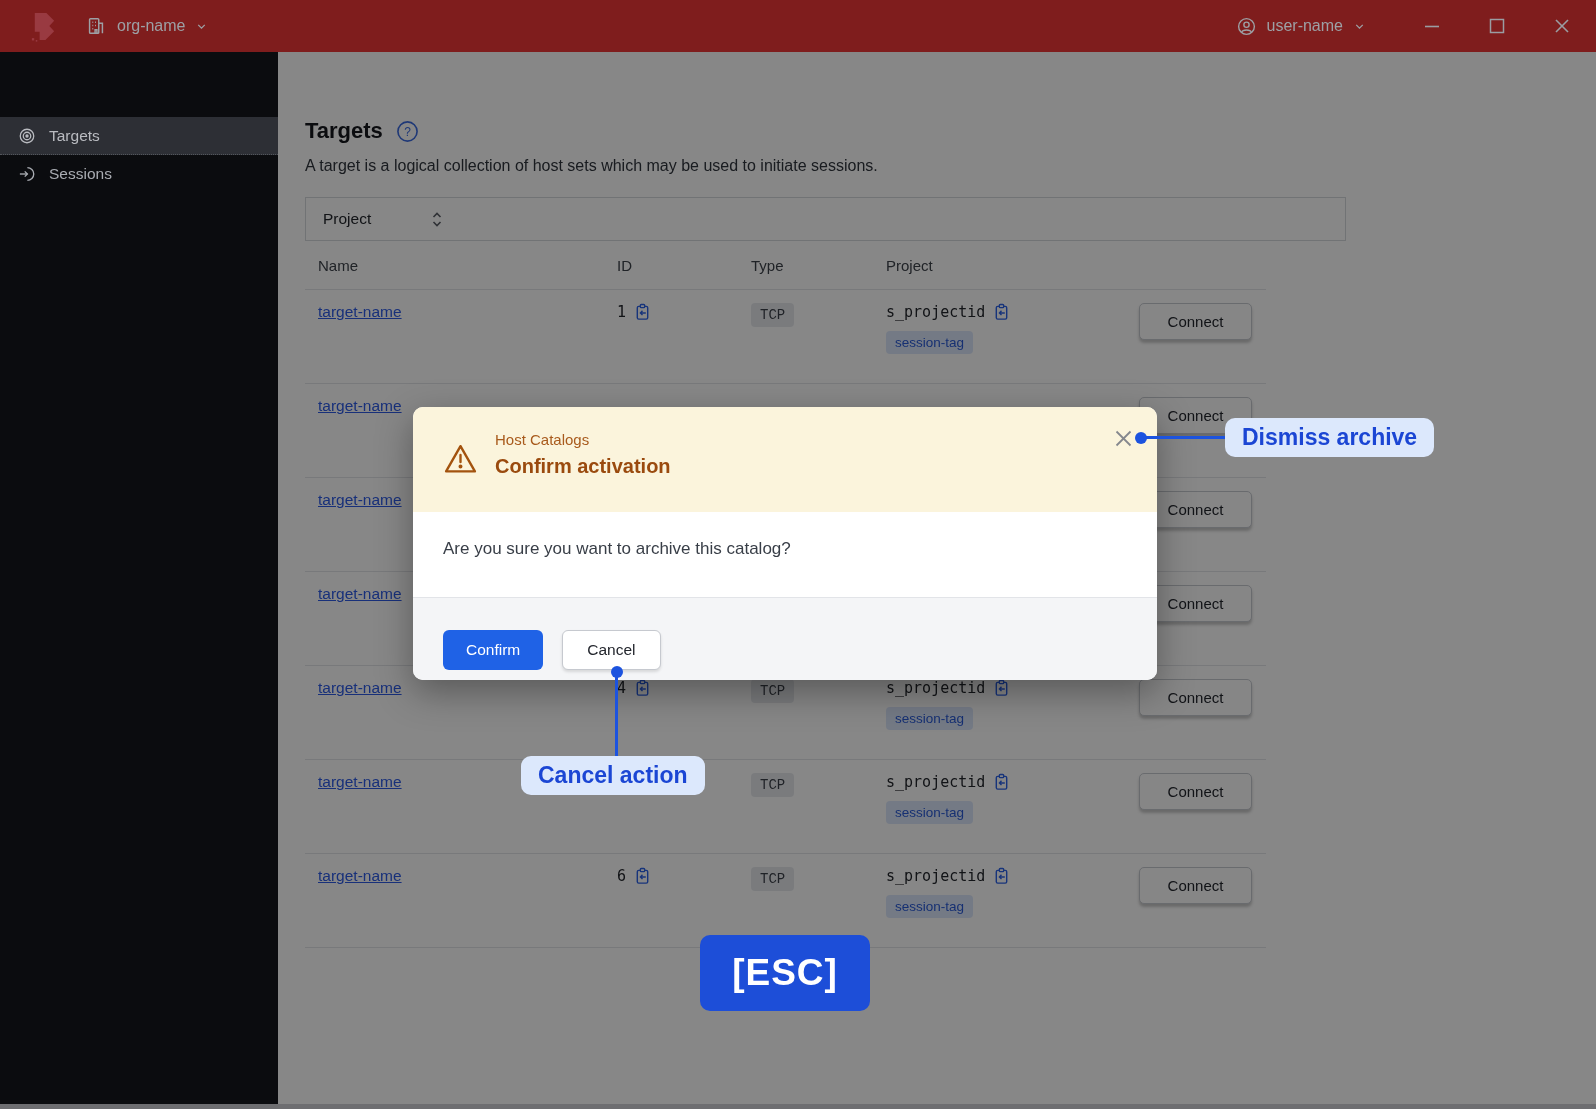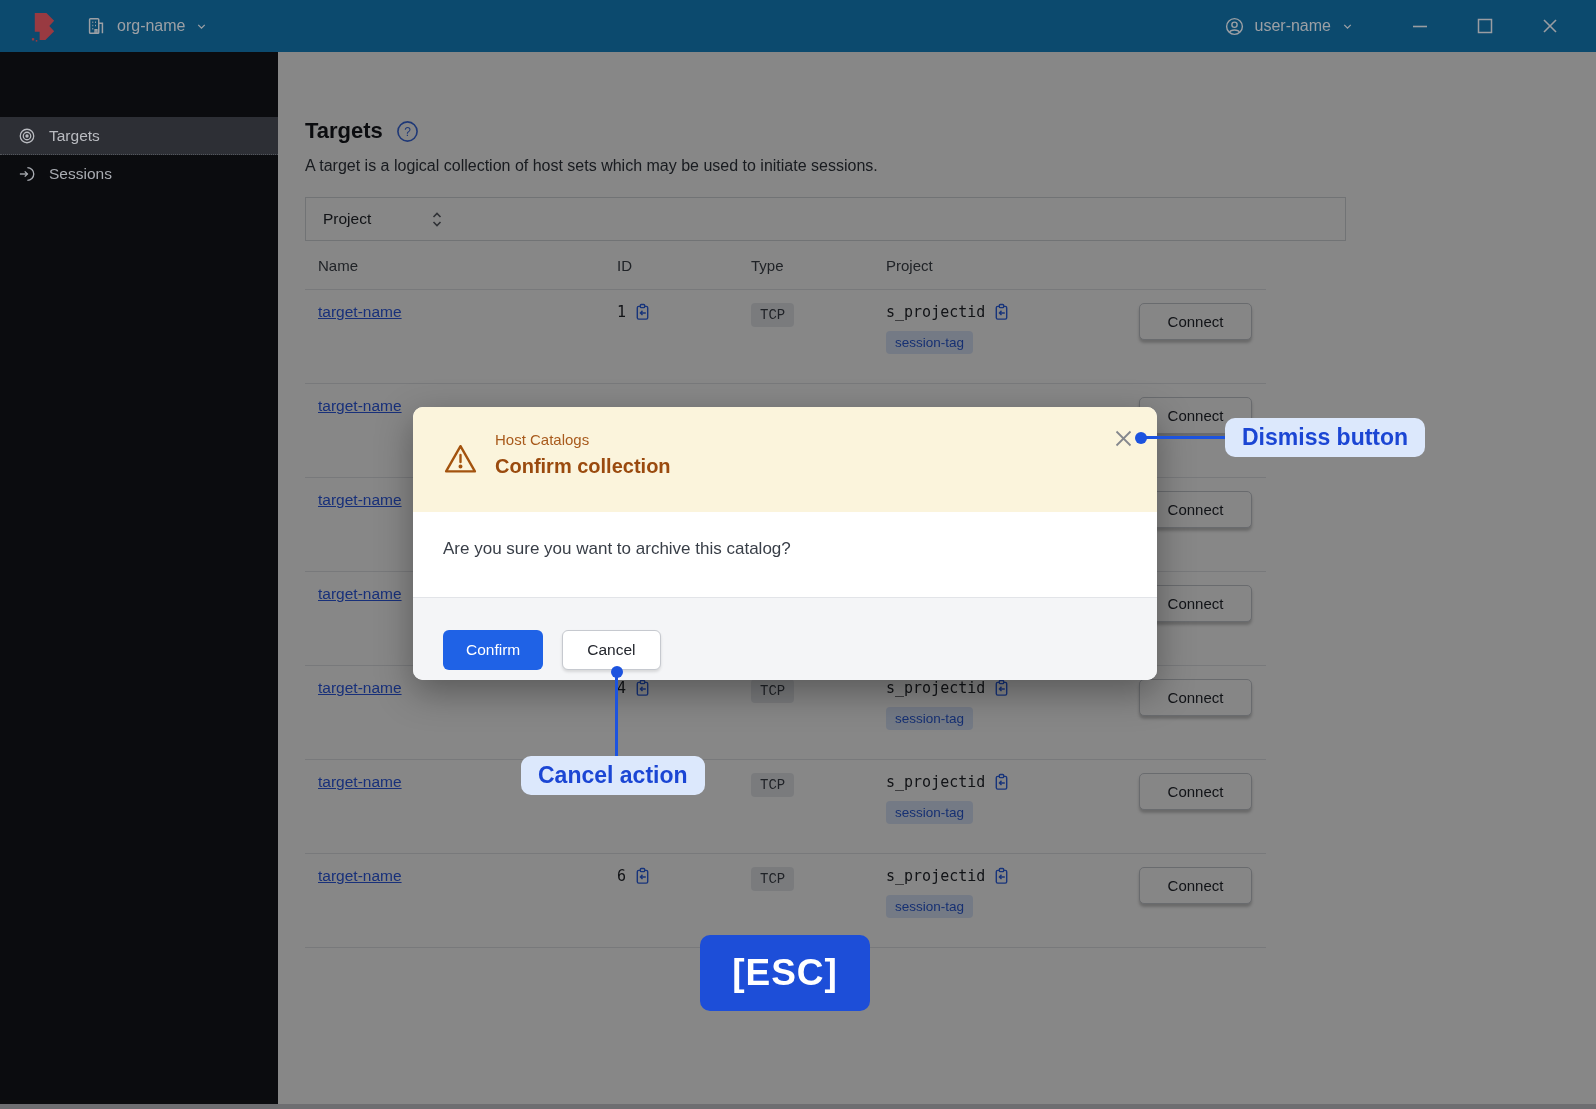--- a/index.html
+++ b/index.html
@@ -7,22 +7,22 @@
   body {
     position:relative; overflow:hidden;
     background:#0b0c0f;
     font-family:"Liberation Sans", sans-serif;
   }
   svg { display:block; }
 
   
   .titlebar{
     position:absolute; top:0; left:0; width:1596px; height:52px;
-    background:#0c4a6e; display:flex; align-items:center;
-    justify-content:space-between; padding:0 36px 0 28px; z-index:10;
+    background:#7f1d1d; display:flex; align-items:center;
+    justify-content:space-between; padding:0 24px 0 28px; z-index:10;
   }
   .tb-left{ display:flex; align-items:center; }
   .logo{ margin-right:26px; }
   .menu-chip{ display:flex; align-items:center; gap:10px; color:#9da0a5;
     font-size:16px; cursor:default; }
   .tb-right{ display:flex; align-items:flex-start; }
   .user-chip{ margin-right:56px; }
   .win-controls{ display:flex; align-items:center; gap:45px; }
   .win-btn{ background:none; border:none; padding:2px; color:#9a9da2; }
 
@@ -516,37 +516,37 @@
   <div class="modal-header">
     <span class="warn-icon">
       <svg width="35" height="32" viewBox="0 0 34 31" fill="none" stroke="#a3530f" stroke-width="2.3" stroke-linejoin="round" stroke-linecap="round">
         <path d="M17 3 L31 27.5 H3 Z"></path>
         <line x1="17" y1="11.5" x2="17" y2="18.5"></line>
         <circle cx="17" cy="22.8" r="0.8" fill="#a3530f"></circle>
       </svg>
     </span>
     <div>
       <div class="modal-kicker">Host Catalogs</div>
-      <div class="modal-title">Confirm collection</div>
+      <div class="modal-title">Confirm activation</div>
     </div>
     <button class="modal-close">
       <svg width="19" height="19" viewBox="0 0 19 19" stroke="#84878d" stroke-width="1.8">
           <line x1="2.5" y1="2.5" x2="16.5" y2="16.5"></line>
           <line x1="16.5" y1="2.5" x2="2.5" y2="16.5"></line>
         </svg>
     </button>
   </div>
   <div class="modal-body">Are you sure you want to archive this catalog?</div>
   <div class="modal-footer">
     <button class="btn-primary">Confirm</button>
     <button class="btn-secondary">Cancel</button>
   </div>
 </section>
 
 <div class="ann-dot" id="dot-dismiss"></div>
 <div class="ann-line" id="line-dismiss"></div>
-<div class="ann-pill" id="pill-dismiss">Dismiss button</div>
+<div class="ann-pill" id="pill-dismiss">Dismiss archive</div>
 
 <div class="ann-dot" id="dot-cancel"></div>
 <div class="ann-line" id="line-cancel"></div>
 <div class="ann-pill" id="pill-cancel">Cancel action</div>
 
 <div class="esc-key">[ESC]</div>
 
 </body></html>

